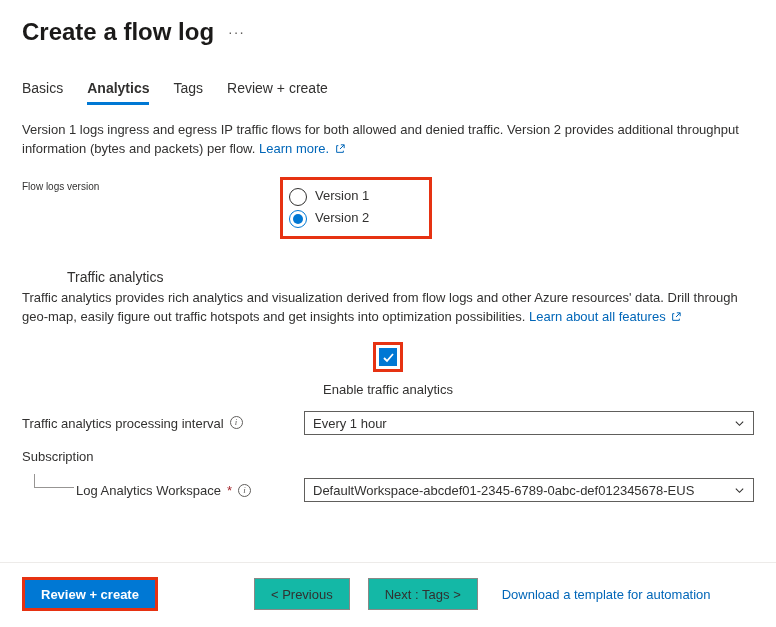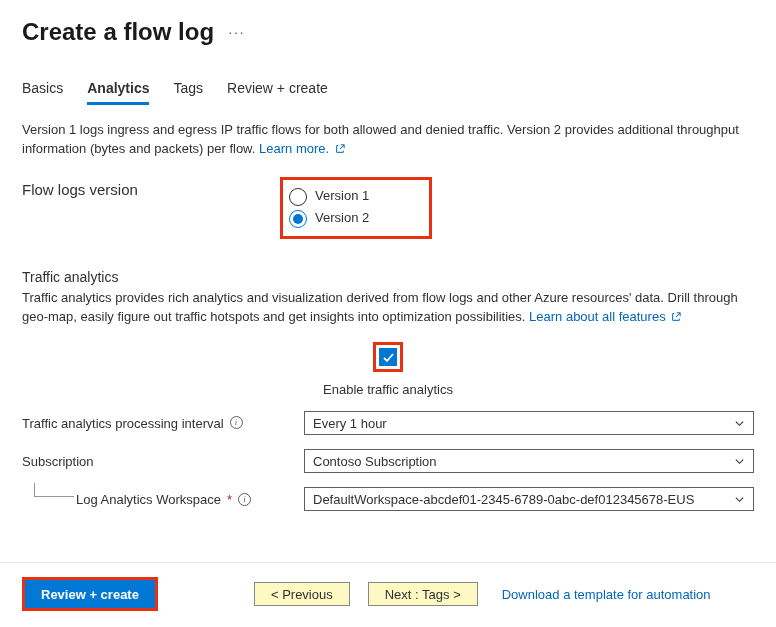--- a/index.html
+++ b/index.html
@@ -72,21 +72,21 @@
     vertical-align: -1px;
     margin-left: 2px;
   }
   .form-row {
     display: flex;
     align-items: flex-start;
     margin-bottom: 8px;
   }
   .form-label {
     flex: 0 0 258px;
-    font-size: 15px;
+    font-size: 10px;
     padding-top: 4px;
     display: flex;
     align-items: center;
     gap: 6px;
   }
   .form-control {
     flex: 1;
   }
   .radio-group {
     border: 3px solid #e63212;
@@ -115,20 +115,21 @@
   .radio-dot {
     width: 10px;
     height: 10px;
     border-radius: 50%;
     background: #0078d4;
   }
   .section-title {
     font-size: 14px;
     margin-top: 22px;
     margin-bottom: 4px;
+    margin-left: 45px;
   }
   .checkbox-row {
     display: flex;
     align-items: center;
     gap: 10px;
     margin: 16px 0 14px 0;
     flex-direction: column;
   }
   .checkbox-wrap {
     border: 3px solid #e63212;
@@ -205,21 +206,21 @@
     align-items:center;
     gap:18px;
   }
   .btn-primary-wrap { border:3px solid #e63212; display:inline-block; }
   .btn-primary {
     background:#0078d4;color:#fff;border:0;
     height:28px;padding:0 16px;font-size:13px;font-weight:600;
     cursor:pointer;
   }
   .btn-secondary {
-    background:#fef9c3;border:1px solid #8a8886;height:24px;
+    background:#14b8a6;border:1px solid #8a8886;height:32px;
     padding:0 16px;font-size:13px;cursor:pointer;color:#323130;
   }
   .chev { width:11px;height:11px; }
 </style>
 </head>
 <body>
 
 <div class="page">
   <div class="header">
     <div class="page-title">Create a flow log</div>
@@ -295,28 +296,20 @@
             <path d="M2 4 L6 8 L10 4" stroke="#323130" stroke-width="1.2" fill="none"></path>
           </svg>
       </div>
     </div>
   </div>
 
   <div class="field-row">
     <div class="field-label">
       <span>Subscription</span>
     </div>
-    <div class="field-control">
-      <div class="select-box">
-        <span>Contoso Subscription</span>
-        <svg class="chev" viewBox="0 0 12 12">
-            <path d="M2 4 L6 8 L10 4" stroke="#323130" stroke-width="1.2" fill="none"></path>
-          </svg>
-      </div>
-    </div>
   </div>
 
   <div class="indent-line">
     <div class="indent-marker"></div>
     <div class="indent-label">
       <span>Log Analytics Workspace</span>
       <span class="req">*</span>
       <span class="info-icon">i</span>
     </div>
     <div class="field-control">

